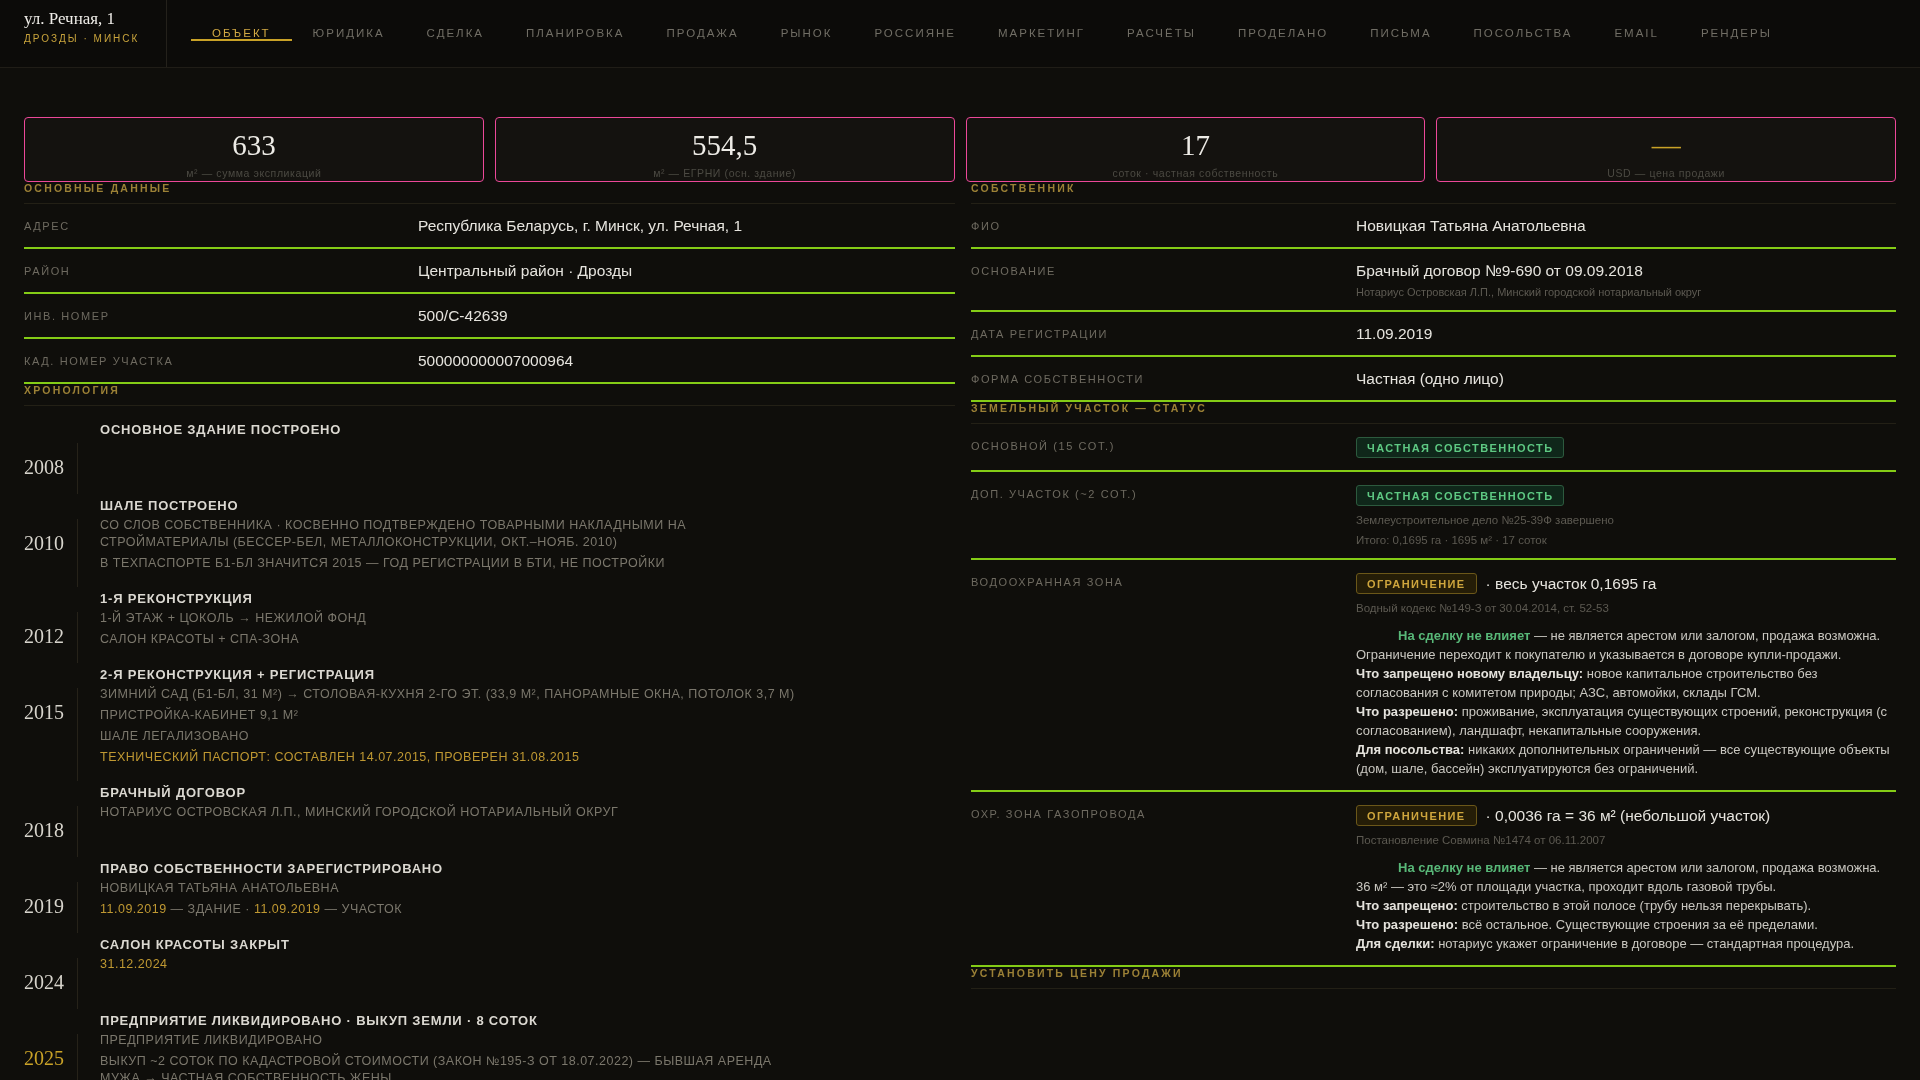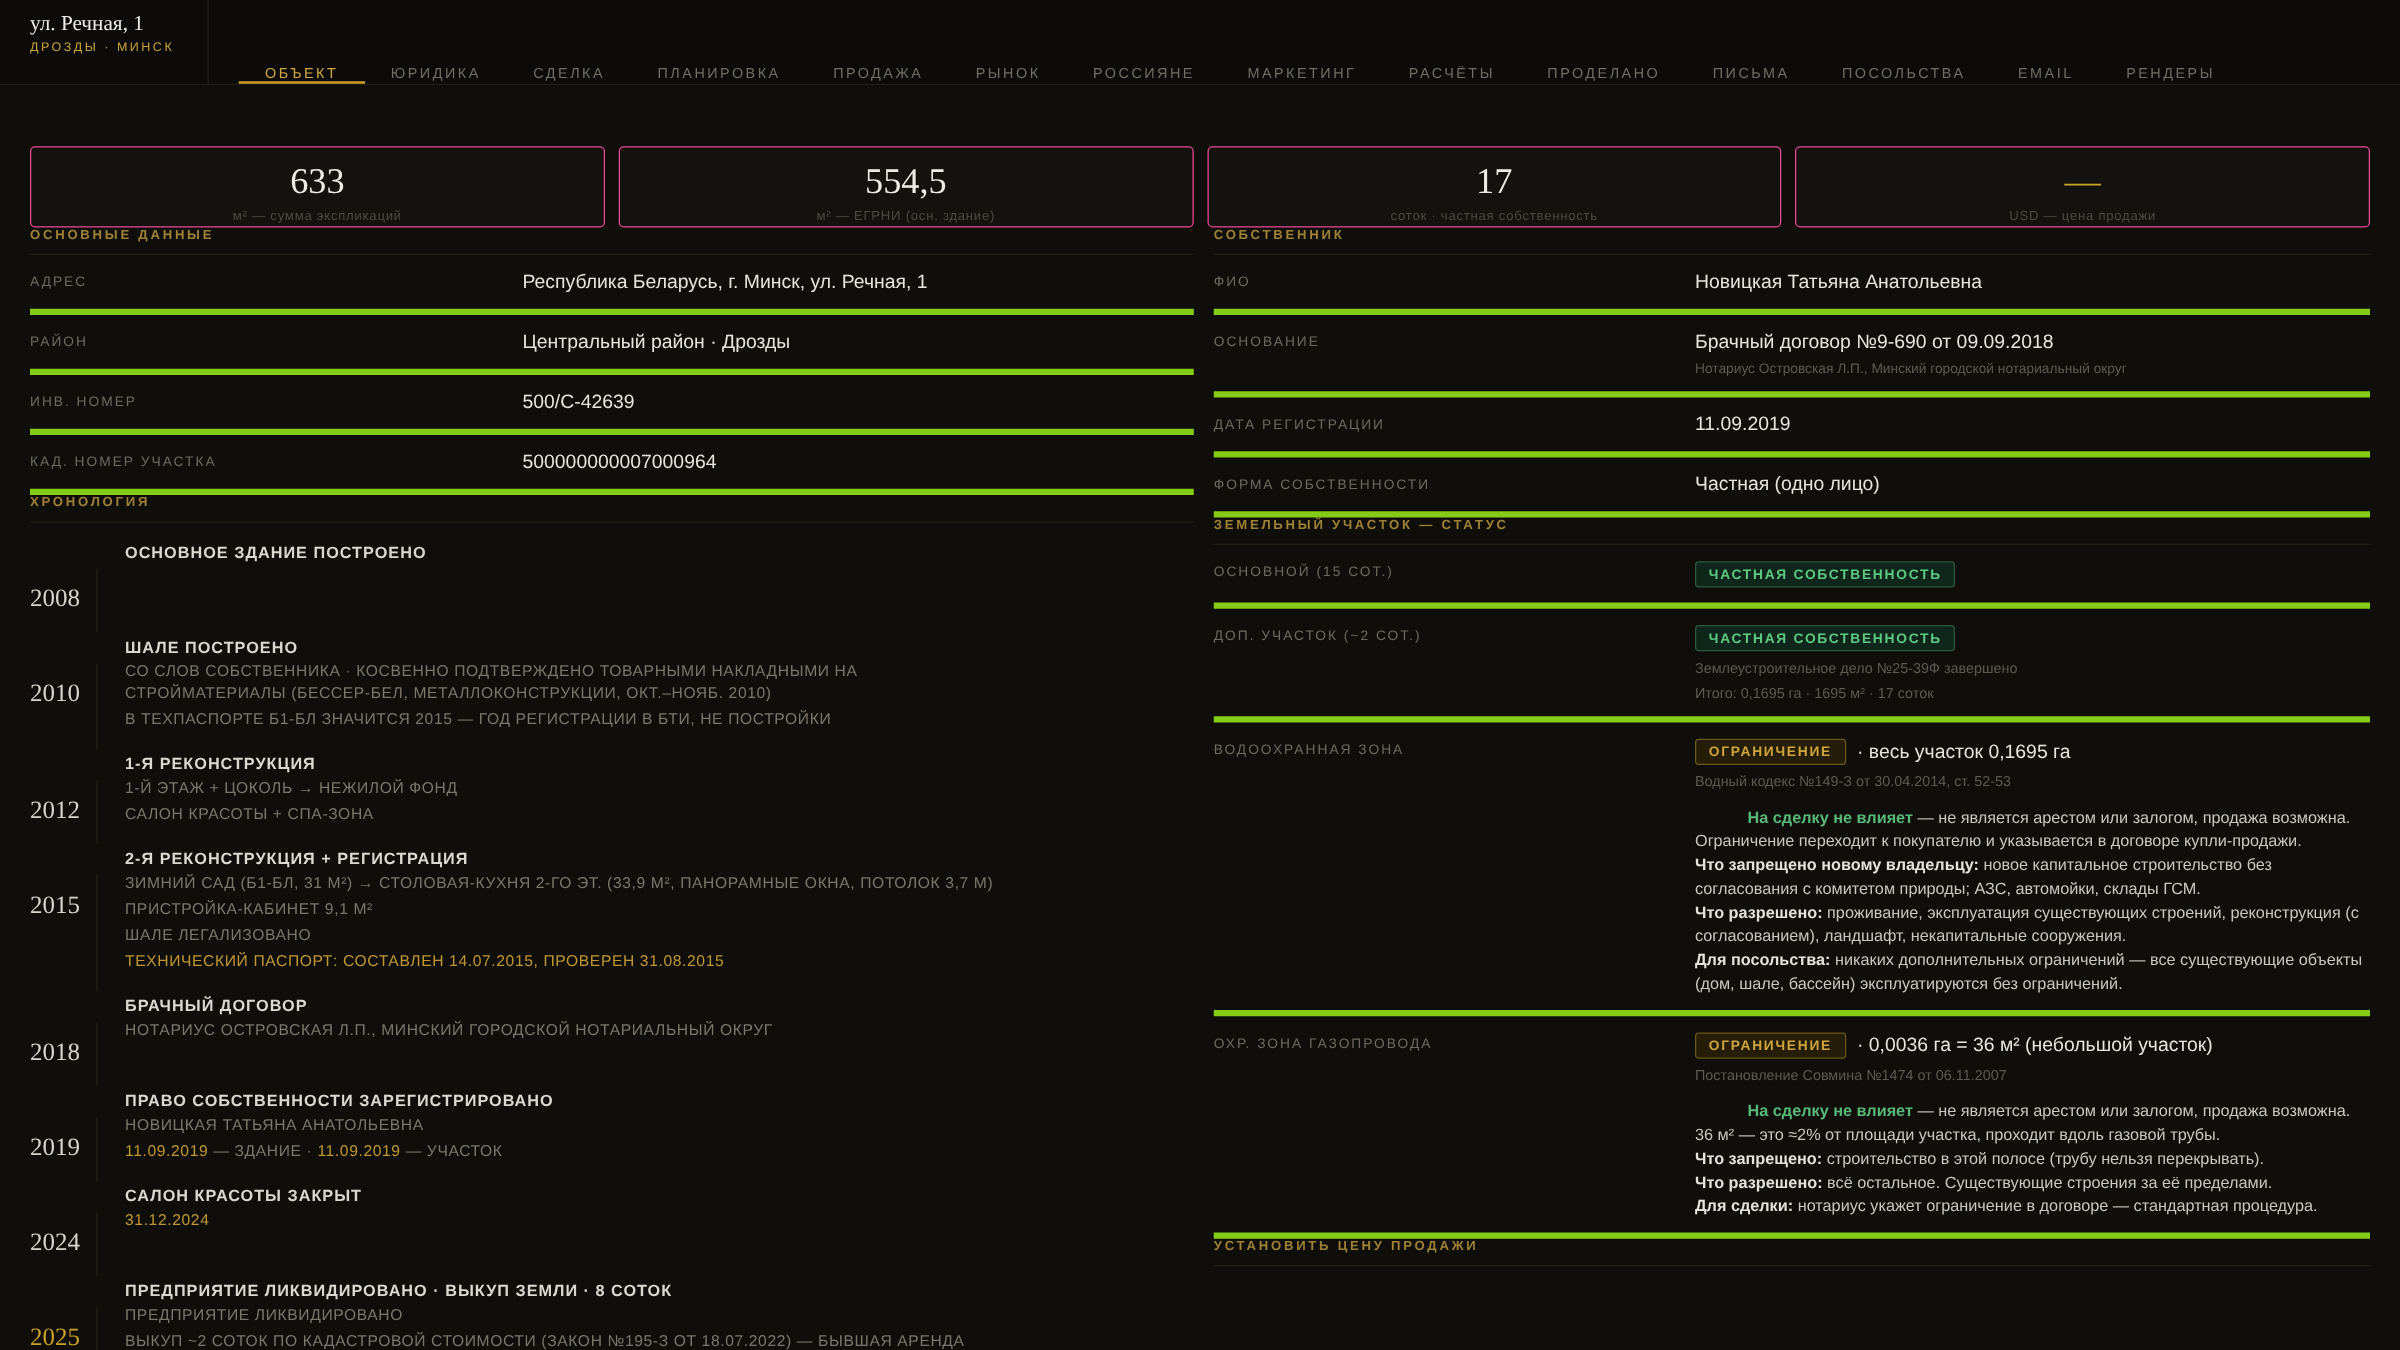--- a/index.html
+++ b/index.html
@@ -7,37 +7,37 @@
   body {
     background:#0f0e0b;
     color:#e8e6e0;
     font-family:"Liberation Sans", sans-serif;
   }
   
   .topbar { height:68px; display:flex; align-items:stretch; background:#0c0b09; border-bottom:1px solid #201d17; }
   .brand { width:167px; padding:9px 12px 0 24px; border-right:1px solid #24211b; }
   .brand-title { font-family:"Liberation Serif", serif; font-size:17px; color:#efede8; white-space:nowrap; }
   .brand-sub { font-size:10px; letter-spacing:2px; color:#c9a43c; margin-top:4px; white-space:nowrap; }
-  nav { display:flex; align-items:flex-end; margin-left:24px; }
+  nav { display:flex; align-items:center; margin-left:24px; }
   .tab { display:flex; align-items:center; padding:0 21px; font-size:11.5px; letter-spacing:2px; color:#716e65; cursor:pointer; border-bottom:2px solid transparent; }
   .tab.active { color:#d2a944; border-bottom-color:#c9a227; }
   
   .stats { margin:49px 24px 0 24px; display:grid; grid-template-columns:repeat(4,1fr); gap:11px; }
   .card { background:#14120f; border:1px solid #ec4899; border-radius:4px; height:65px; text-align:center; padding-top:11px; }
   .card-value { font-family:"Liberation Serif", serif; font-size:29px; color:#edebe6; line-height:32px; }
   .card-value.gold { color:#c9a227; }
   .card-label { font-size:10.5px; letter-spacing:.6px; color:#4c4a43; margin-top:6px; }
   
   .main { display:flex; margin:0 24px; gap:16px; align-items:flex-start; }
   .col-left { width:931px; flex:none; }
   .col-right { flex:1; min-width:0; }
   .sec-head { padding-bottom:9px; border-bottom:1px solid #232016;
               font-size:10.5px; font-weight:bold; letter-spacing:2.2px; color:#9c8136; }
   
-  .kv { display:grid; padding:13px 0 12px 0; border-bottom:5px solid #84cc16; align-items:start; }
+  .kv { display:grid; padding:13px 0 12px 0; border-bottom:2px solid #84cc16; align-items:start; }
   .col-left  .kv { grid-template-columns:394px 1fr; }
   .col-right .kv { grid-template-columns:385px 1fr; }
   .kv-label { font-size:11px; letter-spacing:1.6px; color:#6e6a60; padding-top:3px; }
   .kv-value { font-size:15.5px; color:#e6e4de; }
   .kv-note { font-size:11px; color:#5d5a52; margin-top:6px; }
   
   .tl-events { padding-top:14px; border-bottom:1px solid #232016; }
   .tl-event { display:grid; grid-template-columns:38px 1fr; column-gap:38px; position:relative; padding-bottom:17px; }
   .tl-event::before { content:""; position:absolute; left:53px; top:23px; bottom:2px; width:1px; background:#262219; }
   .tl-year { font-family:"Liberation Serif", serif; font-size:20px; color:#d7d4cc; text-align:left;margin-top:36px; }

